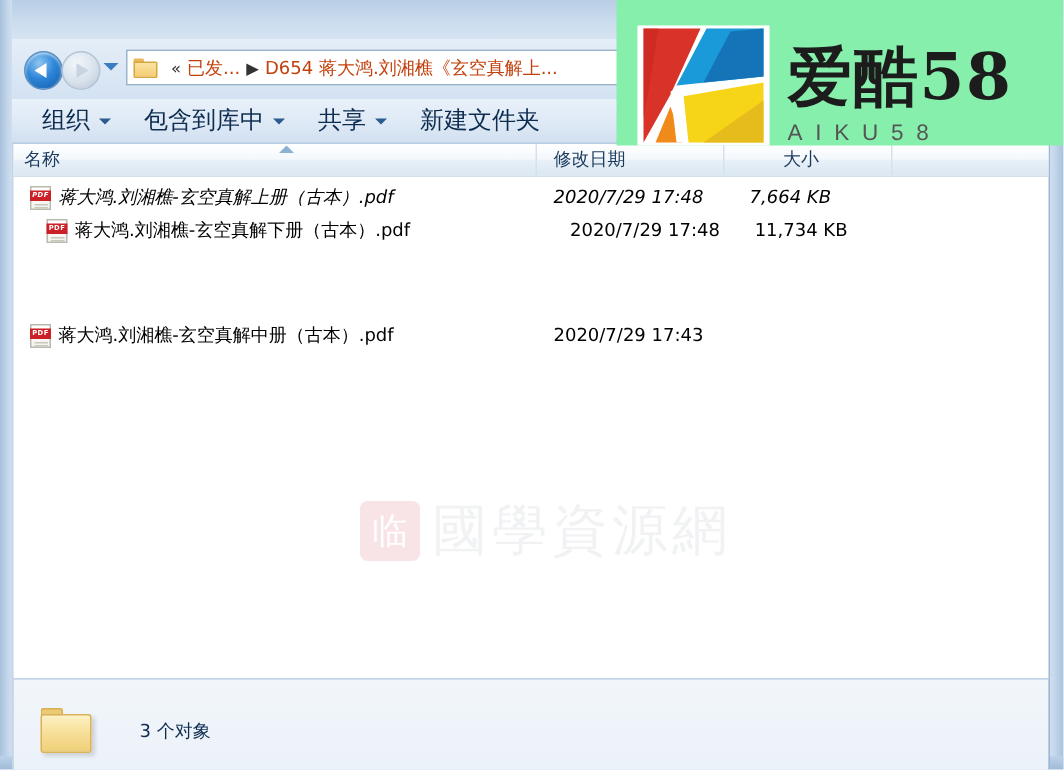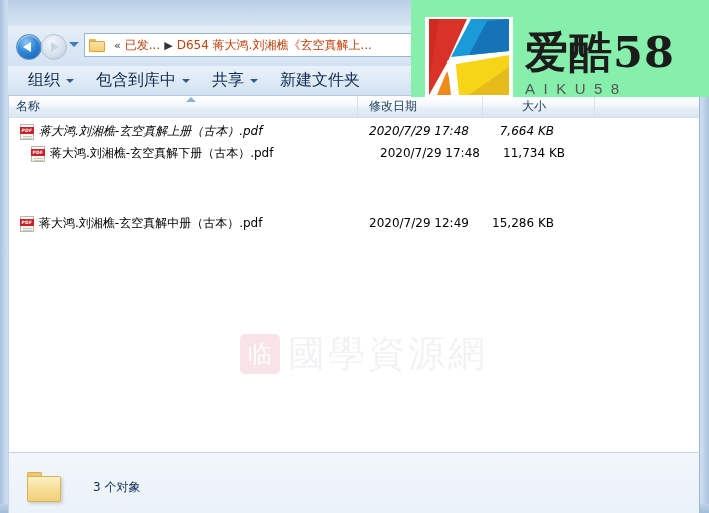--- a/index.html
+++ b/index.html
@@ -488,22 +488,21 @@
 
     <div class="row" style="top:70px;margin-top:48px;">
       <div class="cell-name">
         <span class="pdf-icon">
           <span class="lbl">PDF</span>
           <span class="line" style="top:11px;"></span>
           <span class="line" style="top:13px;"></span>
         </span>
         <span>蒋大鸿.刘湘樵-玄空真解中册（古本）.pdf</span>
       </div>
-      <div class="cell-date">2020/7/29 12:49</div>
-      <div class="cell-size">15,286 KB</div>
+      <div class="cell-date">2020/7/29 17:43</div>
     </div>
 
     <div id="watermark">
       <div id="wm-logo">临</div>
       <div id="wm-text">國學資源網</div>
     </div>
   </div>
 
   <div id="statusbar">
     <div id="status-folder">

